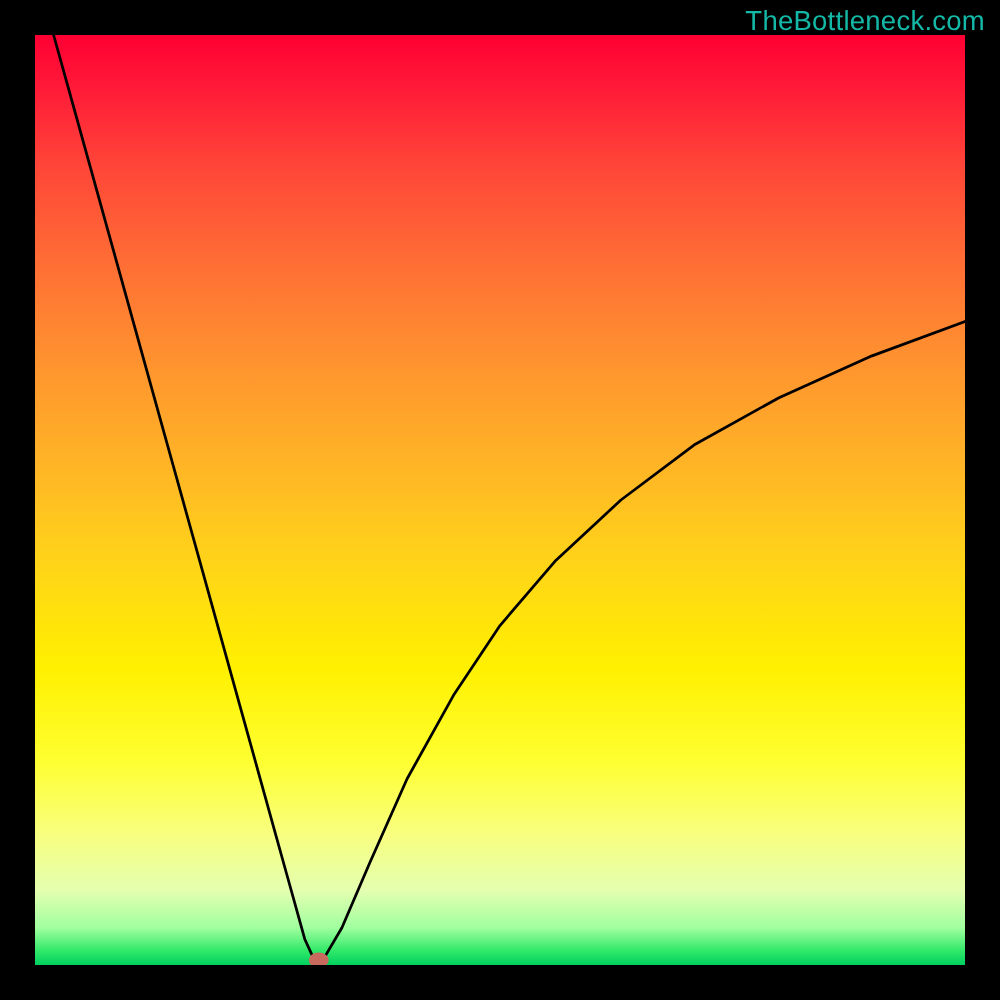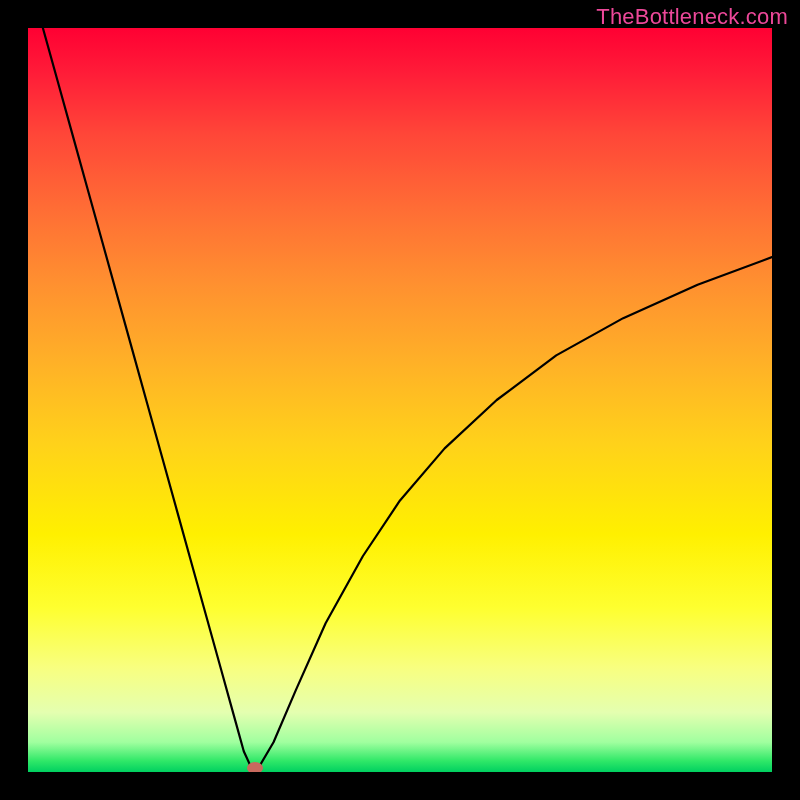--- a/index.html
+++ b/index.html
@@ -43,21 +43,21 @@
       #e4ffb0 92%,
       #a0ff9f 96%,
       #30e868 98.5%,
       #00d060 100%
     );
   }
   .attribution {
     position: absolute;
     top: 4px;
     right: 12px;
-    color: #ec4899;
+    color: #14b8a6;
     font-size: 22px;
     letter-spacing: 0.2px;
     user-select: none;
   }
   svg.curve {
     position: absolute;
     inset: 0;
     width: 100%;
     height: 100%;
   }

